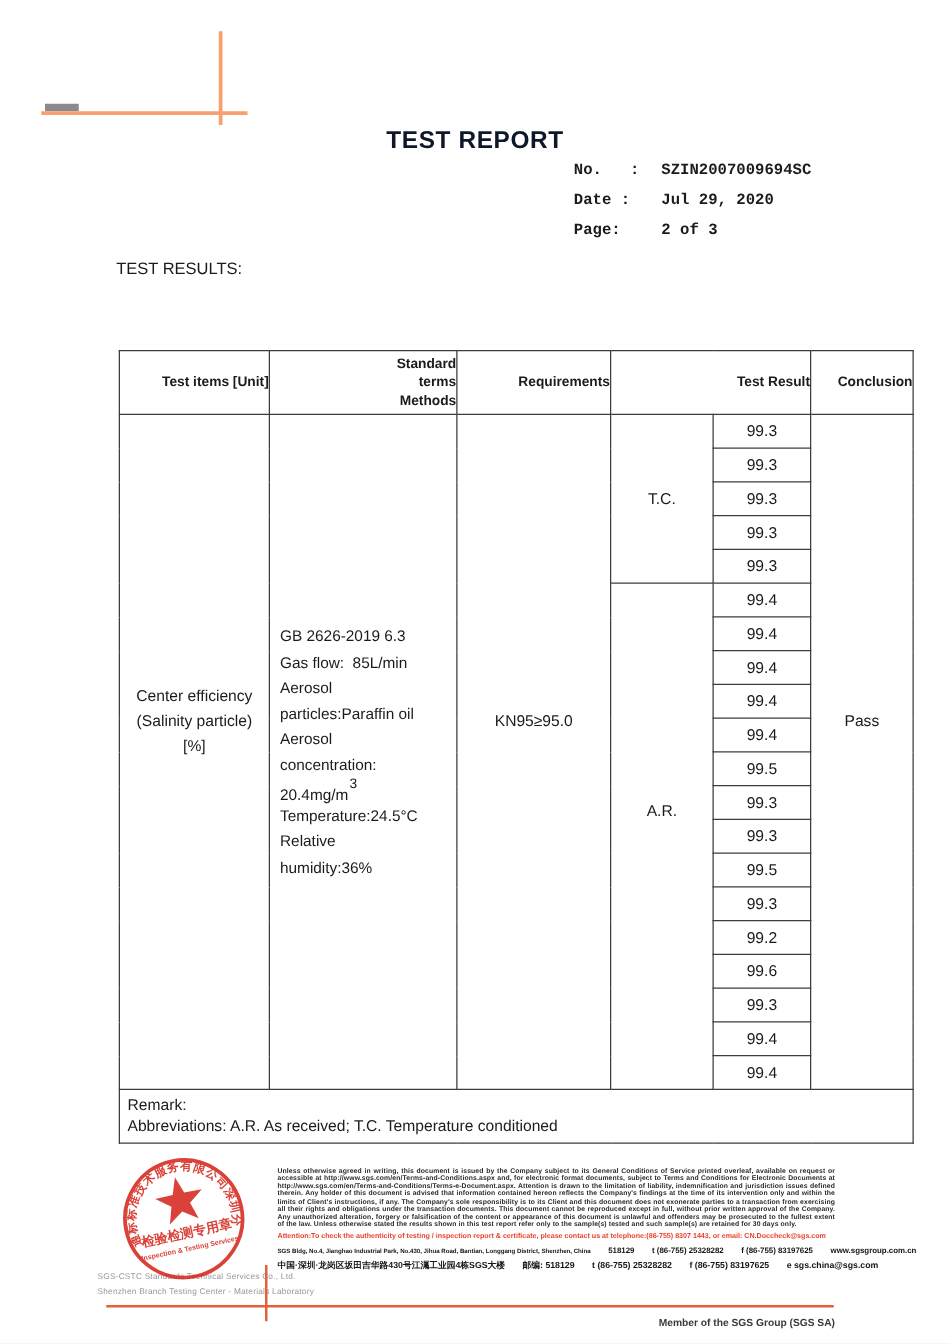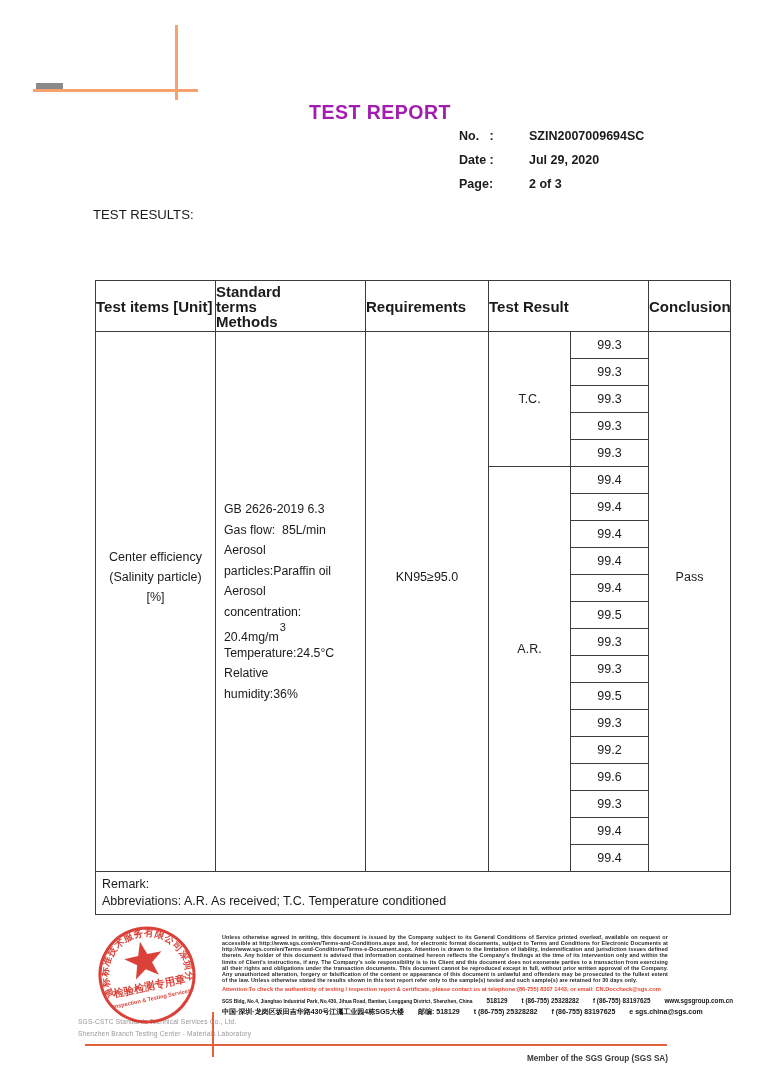--- a/index.html
+++ b/index.html
@@ -8,35 +8,35 @@
 
   
   .logo-text{position:absolute;left:57px;top:23px;font-size:62px;font-weight:bold;
              color:#8a8a8d;letter-spacing:-3px;line-height:1;}
   .logo-underscore{position:absolute;left:36px;top:83px;width:27px;height:6px;background:#8a8a8d;}
   .logo-hline{position:absolute;left:33px;top:89px;width:165px;height:3px;background:#f7a171;}
   .logo-vline{position:absolute;left:175px;top:25px;width:3px;height:75px;background:#f7a171;}
 
   
   .title{position:absolute;left:0;top:101px;width:760px;text-align:center;
-         font-size:19.5px;font-weight:bold;letter-spacing:0.5px;color:#a21caf;}
-  .info{position:absolute;left:459px;top:124px;}
+         font-size:19.5px;font-weight:bold;letter-spacing:0.5px;color:#0f172a;}
+  .info{position:absolute;left:459px;top:124px;font-family:Liberation Mono, monospace;}
   .info-row{display:flex;height:24px;align-items:center;font-size:12.5px;}
   .info-label{width:70px;font-weight:bold;}
   .info-value{font-weight:bold;}
 
   .section-heading{position:absolute;left:93px;top:207px;font-size:13.2px;font-weight:normal;}
   .method{position:absolute;left:70px;top:231px;width:630px;font-size:12.8px;
           line-height:26px;white-space:pre-line;}
 
   
   #results-table{position:absolute;left:95px;top:280px;width:635px;
                  border-collapse:collapse;table-layout:fixed;}
   #results-table th,#results-table td{border:1px solid #3c3c3c;padding:0;}
-  #results-table th{height:50px;font-size:15px;font-weight:bold;text-align:left;
+  #results-table th{height:50px;font-size:11px;font-weight:bold;text-align:right;
                     vertical-align:middle;line-height:15px;white-space:pre-line;}
   #results-table td{height:26px;font-size:12.5px;text-align:center;vertical-align:middle;}
   .raise50{padding-bottom:50px !important;}
   .raise40{padding-bottom:40px !important;}
   .ti-line{line-height:20px;}
   .std-cell{text-align:left !important;padding-left:8px !important;}
   .std-cell .ln{height:20.5px;line-height:20.5px;font-size:12.3px;white-space:nowrap;}
   sup.m3{font-size:11px;position:relative;top:-5px;left:1px;}
   .remark-td{height:38px !important;text-align:left !important;vertical-align:middle;
              padding:2px 6px !important;font-size:12.3px;line-height:17.5px;}

